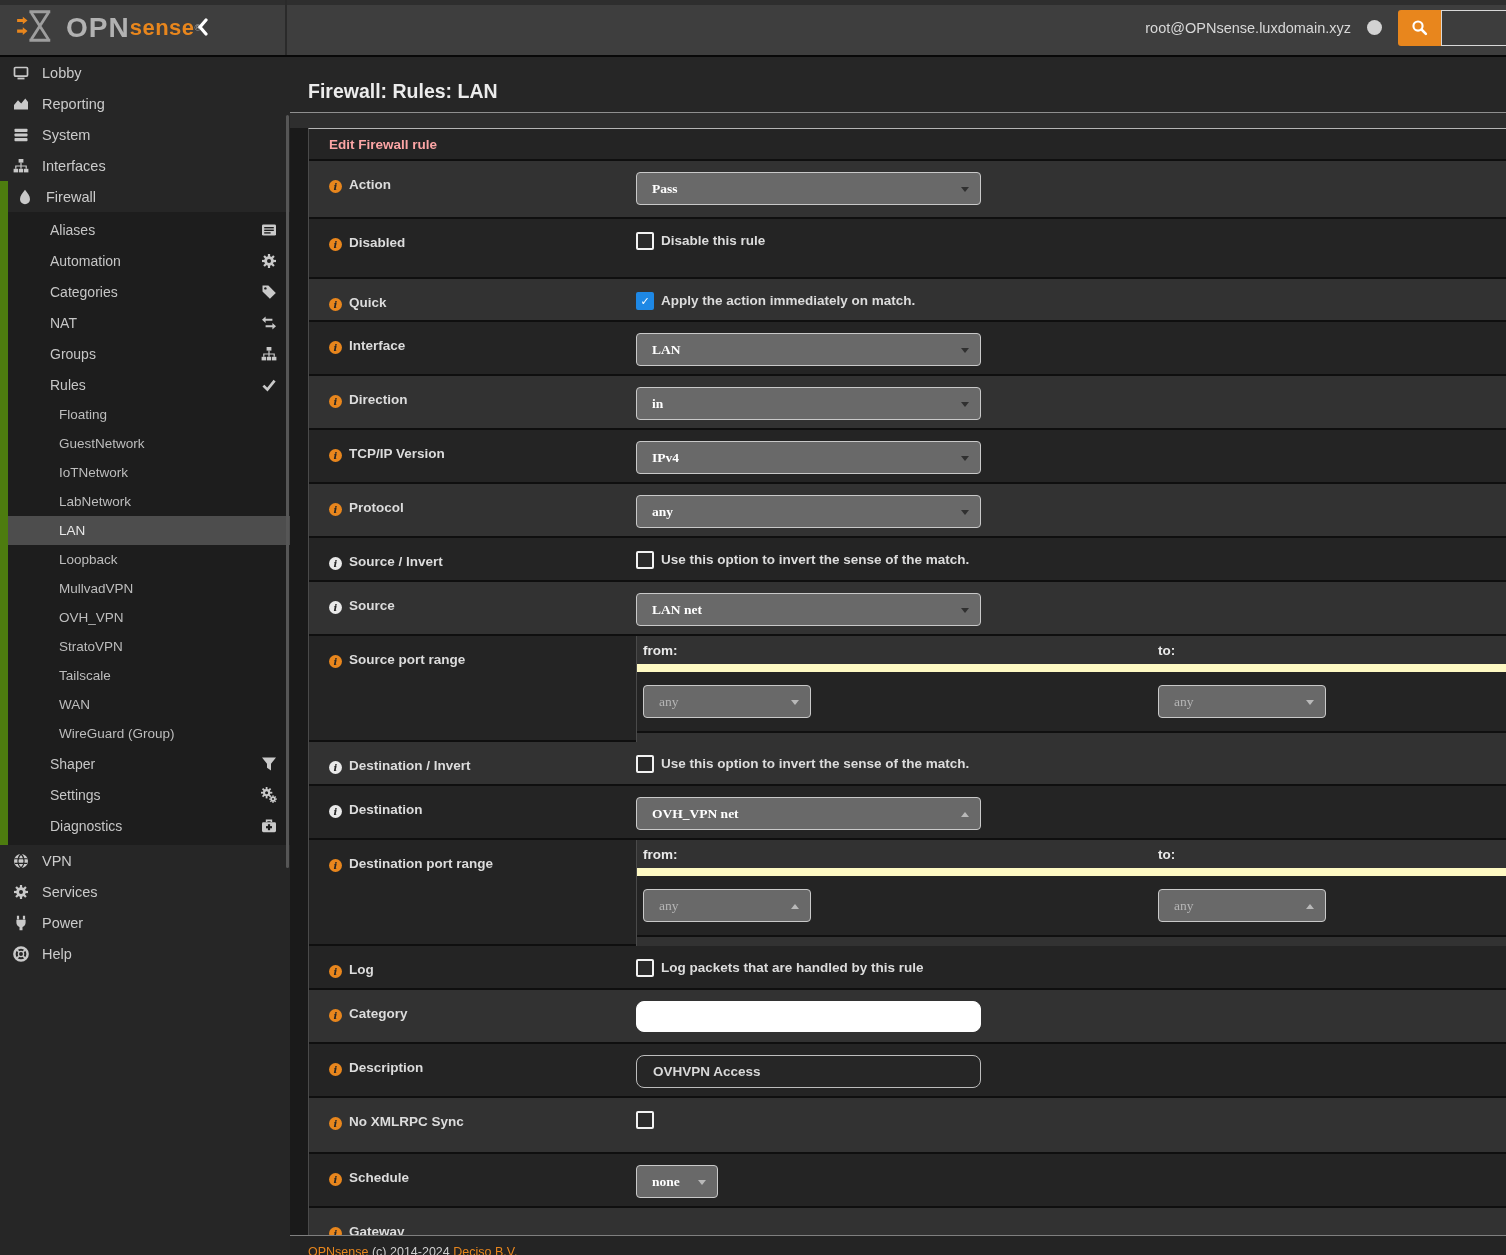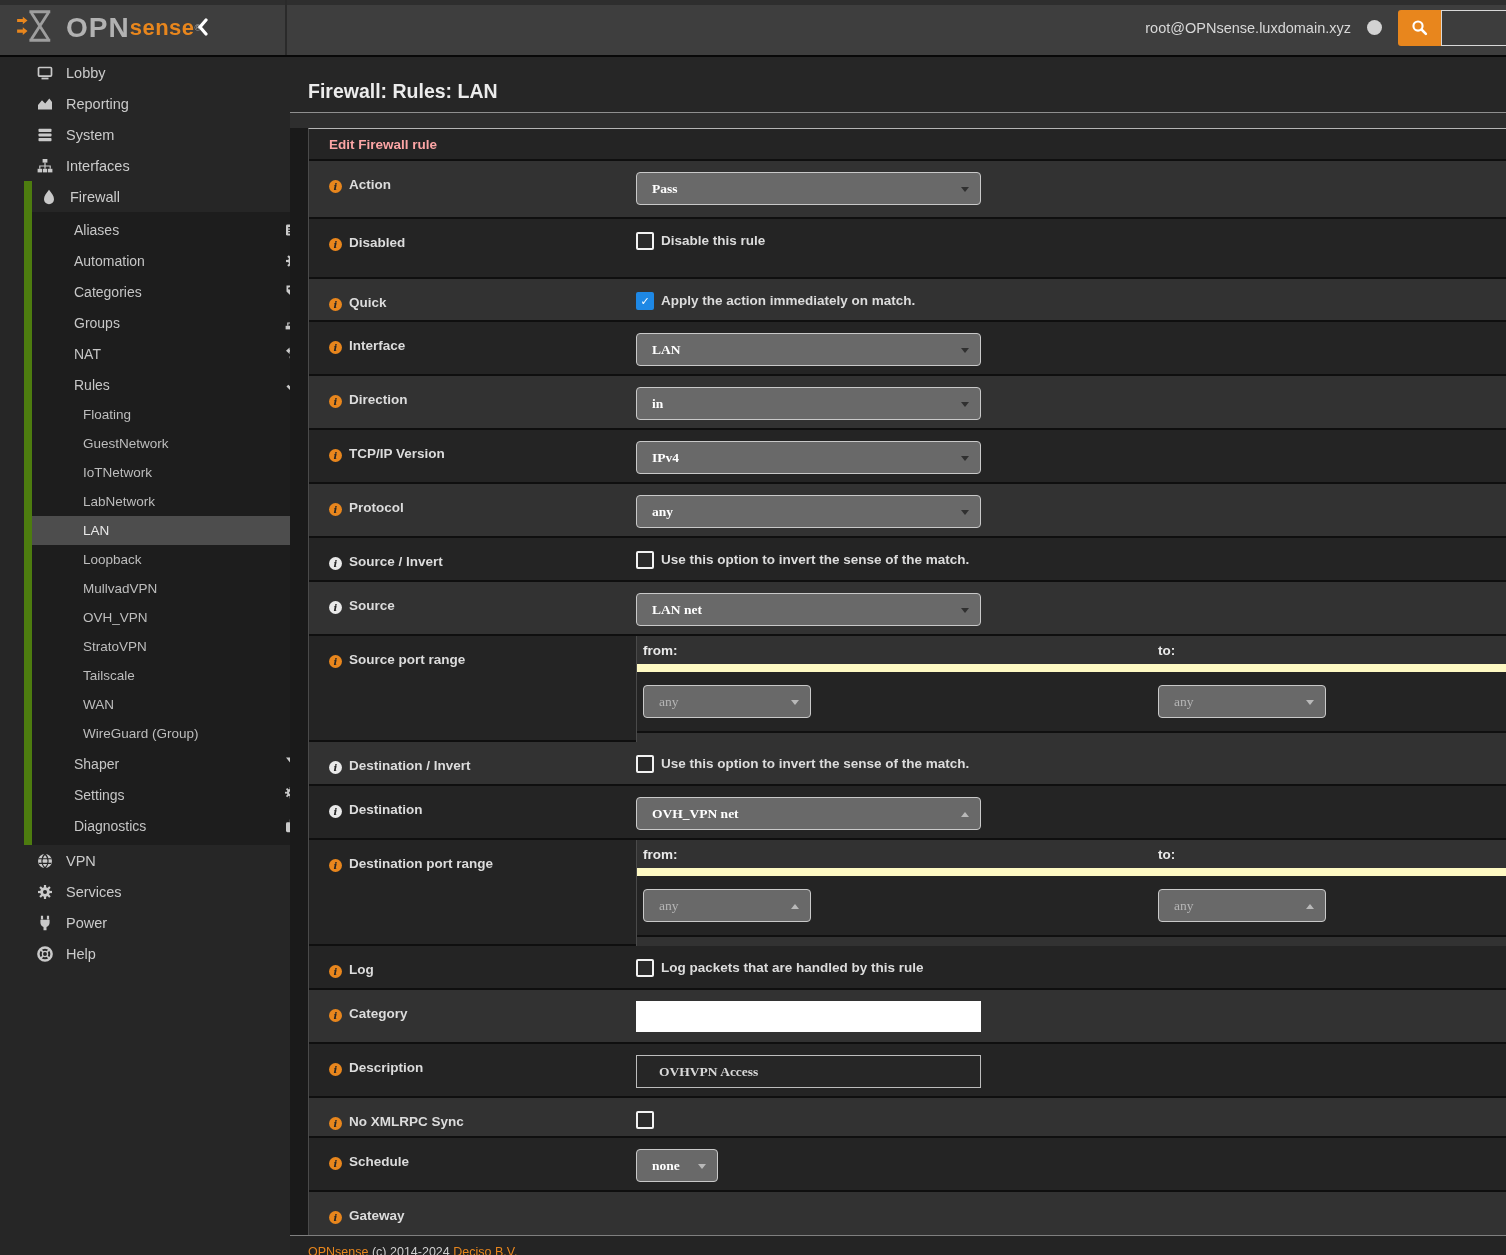--- a/index.html
+++ b/index.html
@@ -15,21 +15,21 @@
   .logo-sense{font-size:22px;font-weight:700;color:#e8861d;letter-spacing:.5px;line-height:1;}
   .logo-reg{font-size:9px;color:#b2b2b2;vertical-align:top;}
   .collapse-btn{position:absolute;left:196px;top:17px;cursor:pointer;}
   .topbar-right{position:absolute;right:0;top:0;height:55px;display:flex;align-items:center;}
   .user-text{color:#d8d8d8;font-size:14.5px;margin-right:16px;cursor:pointer;}
   .notif-dot{width:15px;height:15px;border-radius:50%;background:#d2d2d2;margin-right:16px;}
   .search-btn{width:43px;height:36px;background:#e8861d;border-radius:3px 0 0 3px;display:flex;align-items:center;justify-content:center;cursor:pointer;flex:none;}
   .search-input{width:56px;height:34px;background:#3d3d3d;border:1px solid #d8d8d8;border-right:none;outline:none;color:#eee;font-size:13px;padding:0 4px;}
 
   
-  .sidebar{position:absolute;left:0;top:57px;width:290px;height:1198px;background:#262626;overflow:hidden;margin-left:24px;}
+  .sidebar{position:absolute;left:0;top:57px;width:290px;height:1198px;background:#262626;overflow:hidden;}
   .side-item{display:flex;align-items:center;height:31px;padding-left:13px;color:#cbcbcb;font-size:14.5px;cursor:pointer;}
   .side-ico{width:19px;height:16px;margin-right:10px;flex:none;display:inline-flex;align-items:center;}
   .fw-wrap{border-left:8px solid #4d7c0f;}
   .fw-wrap .side-item{padding-left:9px;}
   .submenu{background:#1d1d1d;padding:2px 0 4px 0;}
   .sub-item{display:flex;align-items:center;height:31px;padding-left:42px;padding-right:12px;color:#c6c6c6;font-size:14px;cursor:pointer;}
   .sub-label{flex:1;}
   .sub-ico{width:18px;height:16px;flex:none;display:inline-flex;align-items:center;justify-content:center;}
   .rule-item{display:flex;align-items:center;height:29px;padding-left:51px;color:#bdbdbd;font-size:13.5px;cursor:pointer;}
   .rule-item.selected{background:#4d4d4d;color:#e8e8e8;}
@@ -63,21 +63,21 @@
   .caret{position:absolute;right:11px;top:50%;margin-top:-2px;width:0;height:0;border-left:4.5px solid transparent;border-right:4.5px solid transparent;border-top:5px solid #303030;}
   .caret.up{border-top:none;border-bottom:5px solid #303030;}
   .caret.lightc{border-top-color:#b9b9b9;}
   .caret.up.lightc{border-top:none;border-bottom-color:#b9b9b9;}
 
   .cb-wrap{display:inline-flex;align-items:flex-start;cursor:pointer;margin-top:13px;}
   .cb{width:14px;height:14px;border:2px solid #f2f2f2;background:#2b2b2b;border-radius:2px;flex:none;display:flex;align-items:center;justify-content:center;color:#fff;font-size:11px;line-height:1;}
   .cb.checked{background:#1e88e5;border-color:#1e88e5;}
   .cb-text{color:#dcdcdc;font-size:13.5px;font-weight:600;margin-left:7px;margin-top:1px;}
 
-  .inp{height:33px;border-radius:0;box-sizing:border-box;font-size:13.5px;padding:0 22px;outline:none;font-family:Liberation Serif, serif;}
+  .inp{height:33px;border-radius:8px;box-sizing:border-box;font-size:13.5px;padding:0 16px;outline:none;font-family:Liberation Sans, sans-serif;}
   .inp.white{background:#fff;border:1px solid #fff;color:#222;height:31px;}
   .inp.dark{background:#262626;border:1px solid #bdbdbd;color:#d8d8d8;font-weight:600;}
 
   
   .pr{border-left:1px solid #4a4a4a;}
   .pr-row{display:flex;}
   .pr-col1{width:515px;flex:none;padding-left:6px;box-sizing:border-box;}
   .pr-col2{flex:1;padding-left:6px;box-sizing:border-box;}
   .pr-head{background:#323232;border-bottom:8px solid #fef9c3;height:28px;align-items:center;}
   .pr-head span{color:#e9e9e9;font-size:13.5px;font-weight:700;}
@@ -208,37 +208,37 @@
             <div class="sub-item">
               <span class="sub-label">Categories</span>
               <span class="sub-ico">
                 <svg width="16" height="16" viewBox="0 0 16 16">
                   <path d="M1.5 1.5 H7.4 L14.8 8.9 L8.9 14.8 L1.5 7.4 Z" fill="#c9c9c9"></path>
                   <circle cx="4.4" cy="4.4" r="1.2" fill="#1d1d1d"></circle>
                 </svg>
               </span>
             </div>
             <div class="sub-item">
+              <span class="sub-label">NAT</span>
+              <span class="sub-ico">
+                <svg width="16" height="16" viewBox="0 0 16 16">
+                  <path d="M4.6 1.6 L1 4.8 L4.6 8 V5.8 H11.4 V3.8 H4.6 Z" fill="#c9c9c9"></path>
+                  <path d="M11.4 8 L15 11.2 L11.4 14.4 V12.2 H4.6 V10.2 H11.4 Z" fill="#c9c9c9"></path>
+                </svg>
+              </span>
+            </div>
+            <div class="sub-item">
               <span class="sub-label">Groups</span>
               <span class="sub-ico">
                 <svg width="16" height="16" viewBox="0 0 16 16">
                   <rect x="5.6" y="1" width="4.8" height="3.6" fill="#c9c9c9"></rect>
                   <rect x="0.6" y="10.8" width="4.4" height="3.6" fill="#c9c9c9"></rect>
                   <rect x="5.8" y="10.8" width="4.4" height="3.6" fill="#c9c9c9"></rect>
                   <rect x="11" y="10.8" width="4.4" height="3.6" fill="#c9c9c9"></rect>
                   <path d="M8 4.6 V8 M2.8 10.8 V8 H13.2 V10.8 M8 8 V10.8" stroke="#c9c9c9" stroke-width="1.2" fill="none"></path>
-                </svg>
-              </span>
-            </div>
-            <div class="sub-item">
-              <span class="sub-label">NAT</span>
-              <span class="sub-ico">
-                <svg width="16" height="16" viewBox="0 0 16 16">
-                  <path d="M4.6 1.6 L1 4.8 L4.6 8 V5.8 H11.4 V3.8 H4.6 Z" fill="#c9c9c9"></path>
-                  <path d="M11.4 8 L15 11.2 L11.4 14.4 V12.2 H4.6 V10.2 H11.4 Z" fill="#c9c9c9"></path>
                 </svg>
               </span>
             </div>
             <div class="sub-item">
               <span class="sub-label">Rules</span>
               <span class="sub-ico">
                 <svg width="16" height="16" viewBox="0 0 16 16">
                   <path d="M2.4 8.6 L6.4 12.6 L13.6 3.6" stroke="#c9c9c9" stroke-width="2.7" fill="none"></path>
                 </svg>
               </span>
@@ -545,21 +545,21 @@
               </label></div>
           </div>
           <div class="frow light" style="height: 54px;">
             <div class="flabel"><span class="info orange">i</span><span class="flabel-text">Category</span></div>
             <div class="fctrl"><input class="inp white" type="text" style="width: 345px; margin-top: 11px;"></div>
           </div>
           <div class="frow dark" style="height: 54px;">
             <div class="flabel"><span class="info orange">i</span><span class="flabel-text">Description</span></div>
             <div class="fctrl"><input class="inp dark" type="text" value="OVHVPN Access" style="width: 345px; margin-top: 11px;"></div>
           </div>
-          <div class="frow light" style="height: 40px;">
+          <div class="frow light" style="height: 56px;">
             <div class="flabel"><span class="info orange">i</span><span class="flabel-text">No XMLRPC Sync</span></div>
             <div class="fctrl"><label class="cb-wrap">
                 <span class="cb"></span>
               </label></div>
           </div>
           <div class="frow dark" style="height: 54px;">
             <div class="flabel"><span class="info orange">i</span><span class="flabel-text">Schedule</span></div>
             <div class="fctrl">
               <div class="pad-ctrl">
                 <div class="sel" style="width:82px">

